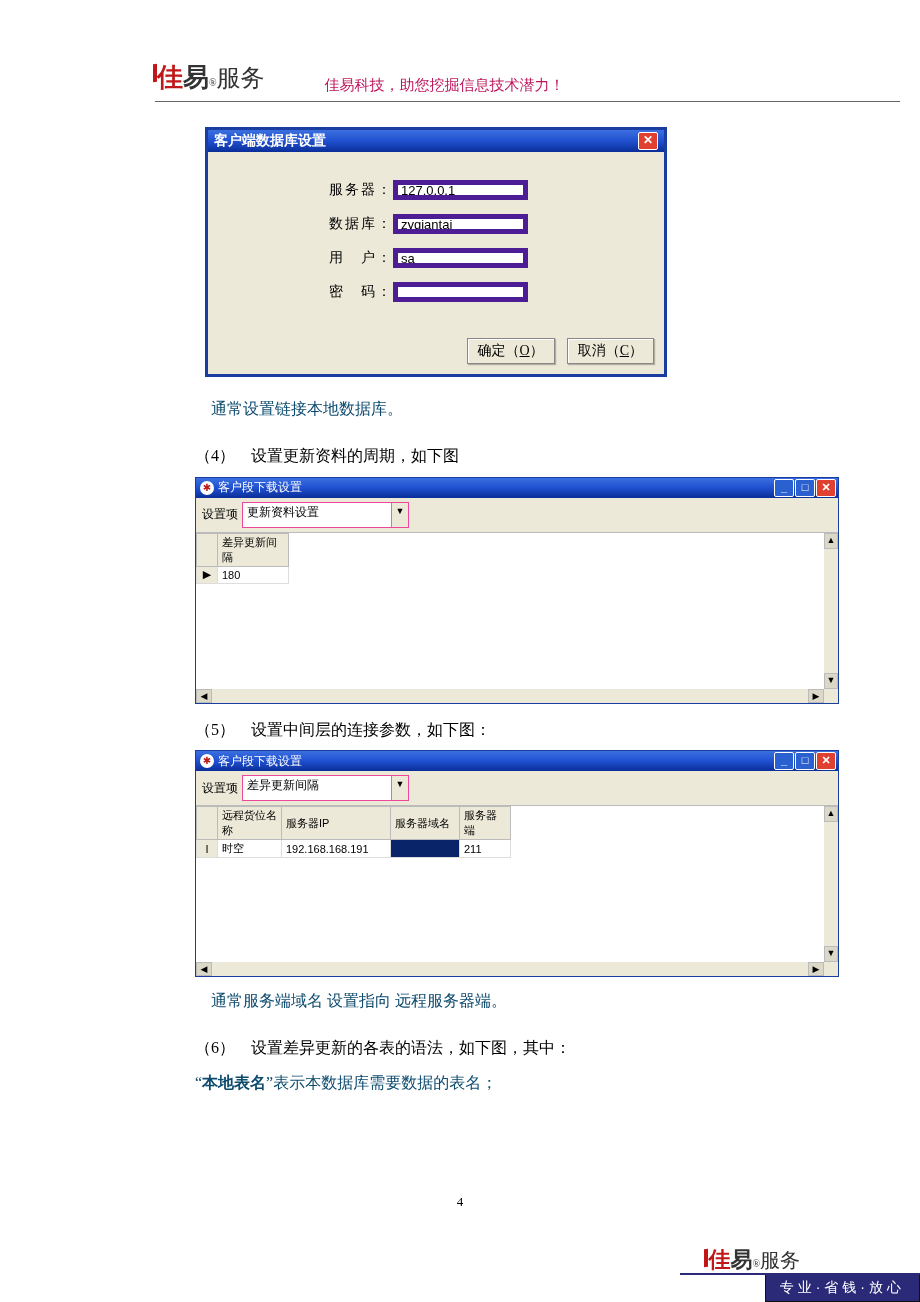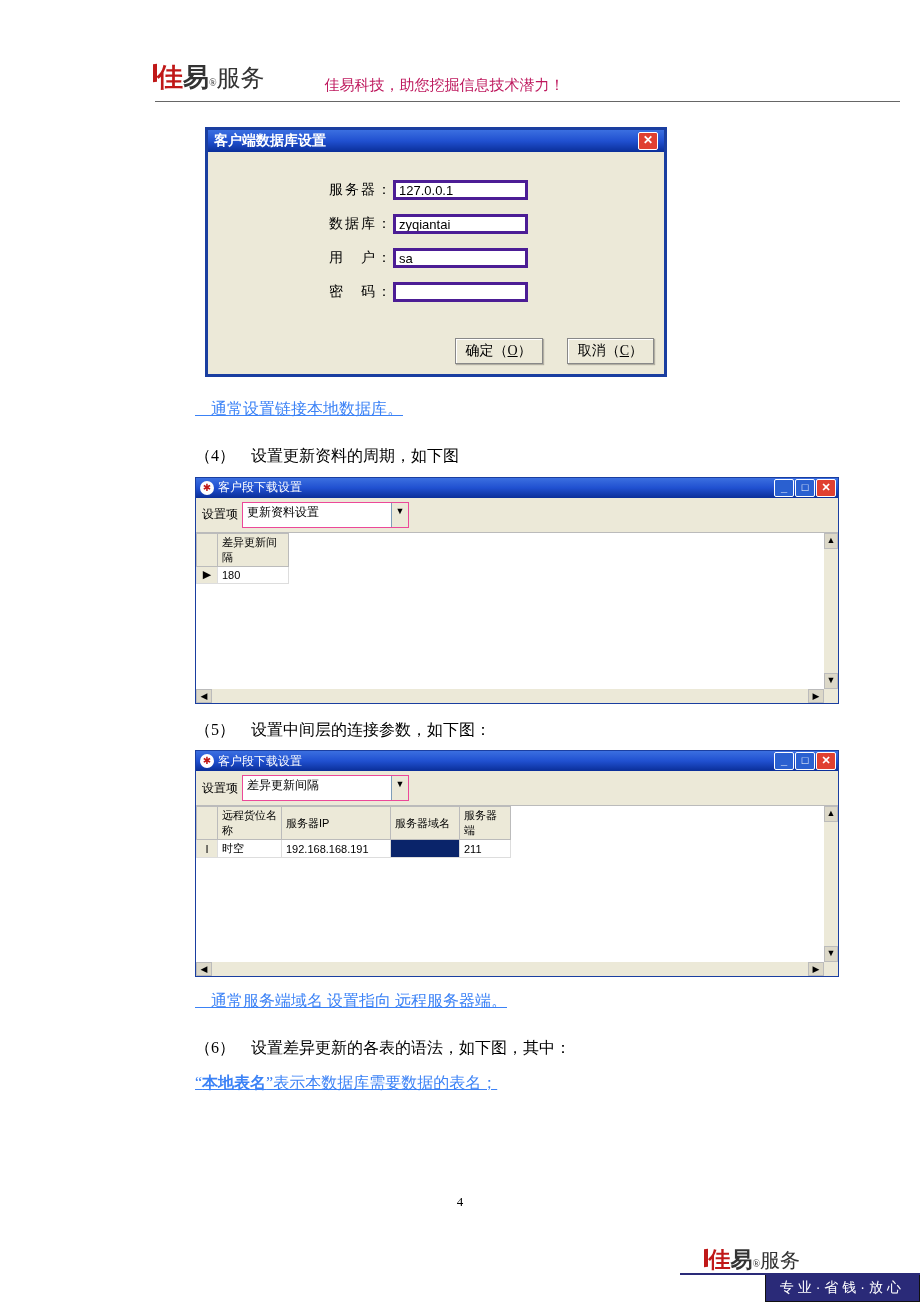--- a/index.html
+++ b/index.html
@@ -109,46 +109,45 @@
   }
   .flabel {
     width: 165px;
     text-align: right;
     font: 14px "SimSun", serif;
     letter-spacing: 2px;
   }
   .finput {
     width: 135px;
     height: 20px;
-    border: 3px solid #4c1d95;
+    border: 5px solid #4c1d95;
     background: #fff;
     font: 13px Arial, sans-serif;
     padding: 0 3px;
     box-sizing: border-box;
   }
   .dlg-btns {
     display: flex;
     justify-content: flex-end;
     padding: 12px 10px 10px 10px;
-    gap: 24px;
+    gap: 12px;
   }
   .winbtn {
     font: 14px "SimSun", serif;
     background: #ece9d8;
     border: 1px solid #888;
     box-shadow: inset 1px 1px 0 #fff, 1px 1px 1px rgba(0,0,0,0.25);
     padding: 3px 10px;
     cursor: pointer;
   }
   .u { text-decoration: underline; }
 
   .body-text {
     font: 16px/1.8 "SimSun", serif;
-    color: #3b82f6;
-    text-decoration: underline;
+    color: #0c4a6e;
   }
   .step-line {
     font: 16px/1.8 "SimSun", serif;
     margin: 18px 0 6px 0;
   }
 
   
   .bigwin {
     border: 1px solid #1a3ea0;
     width: 642px;

